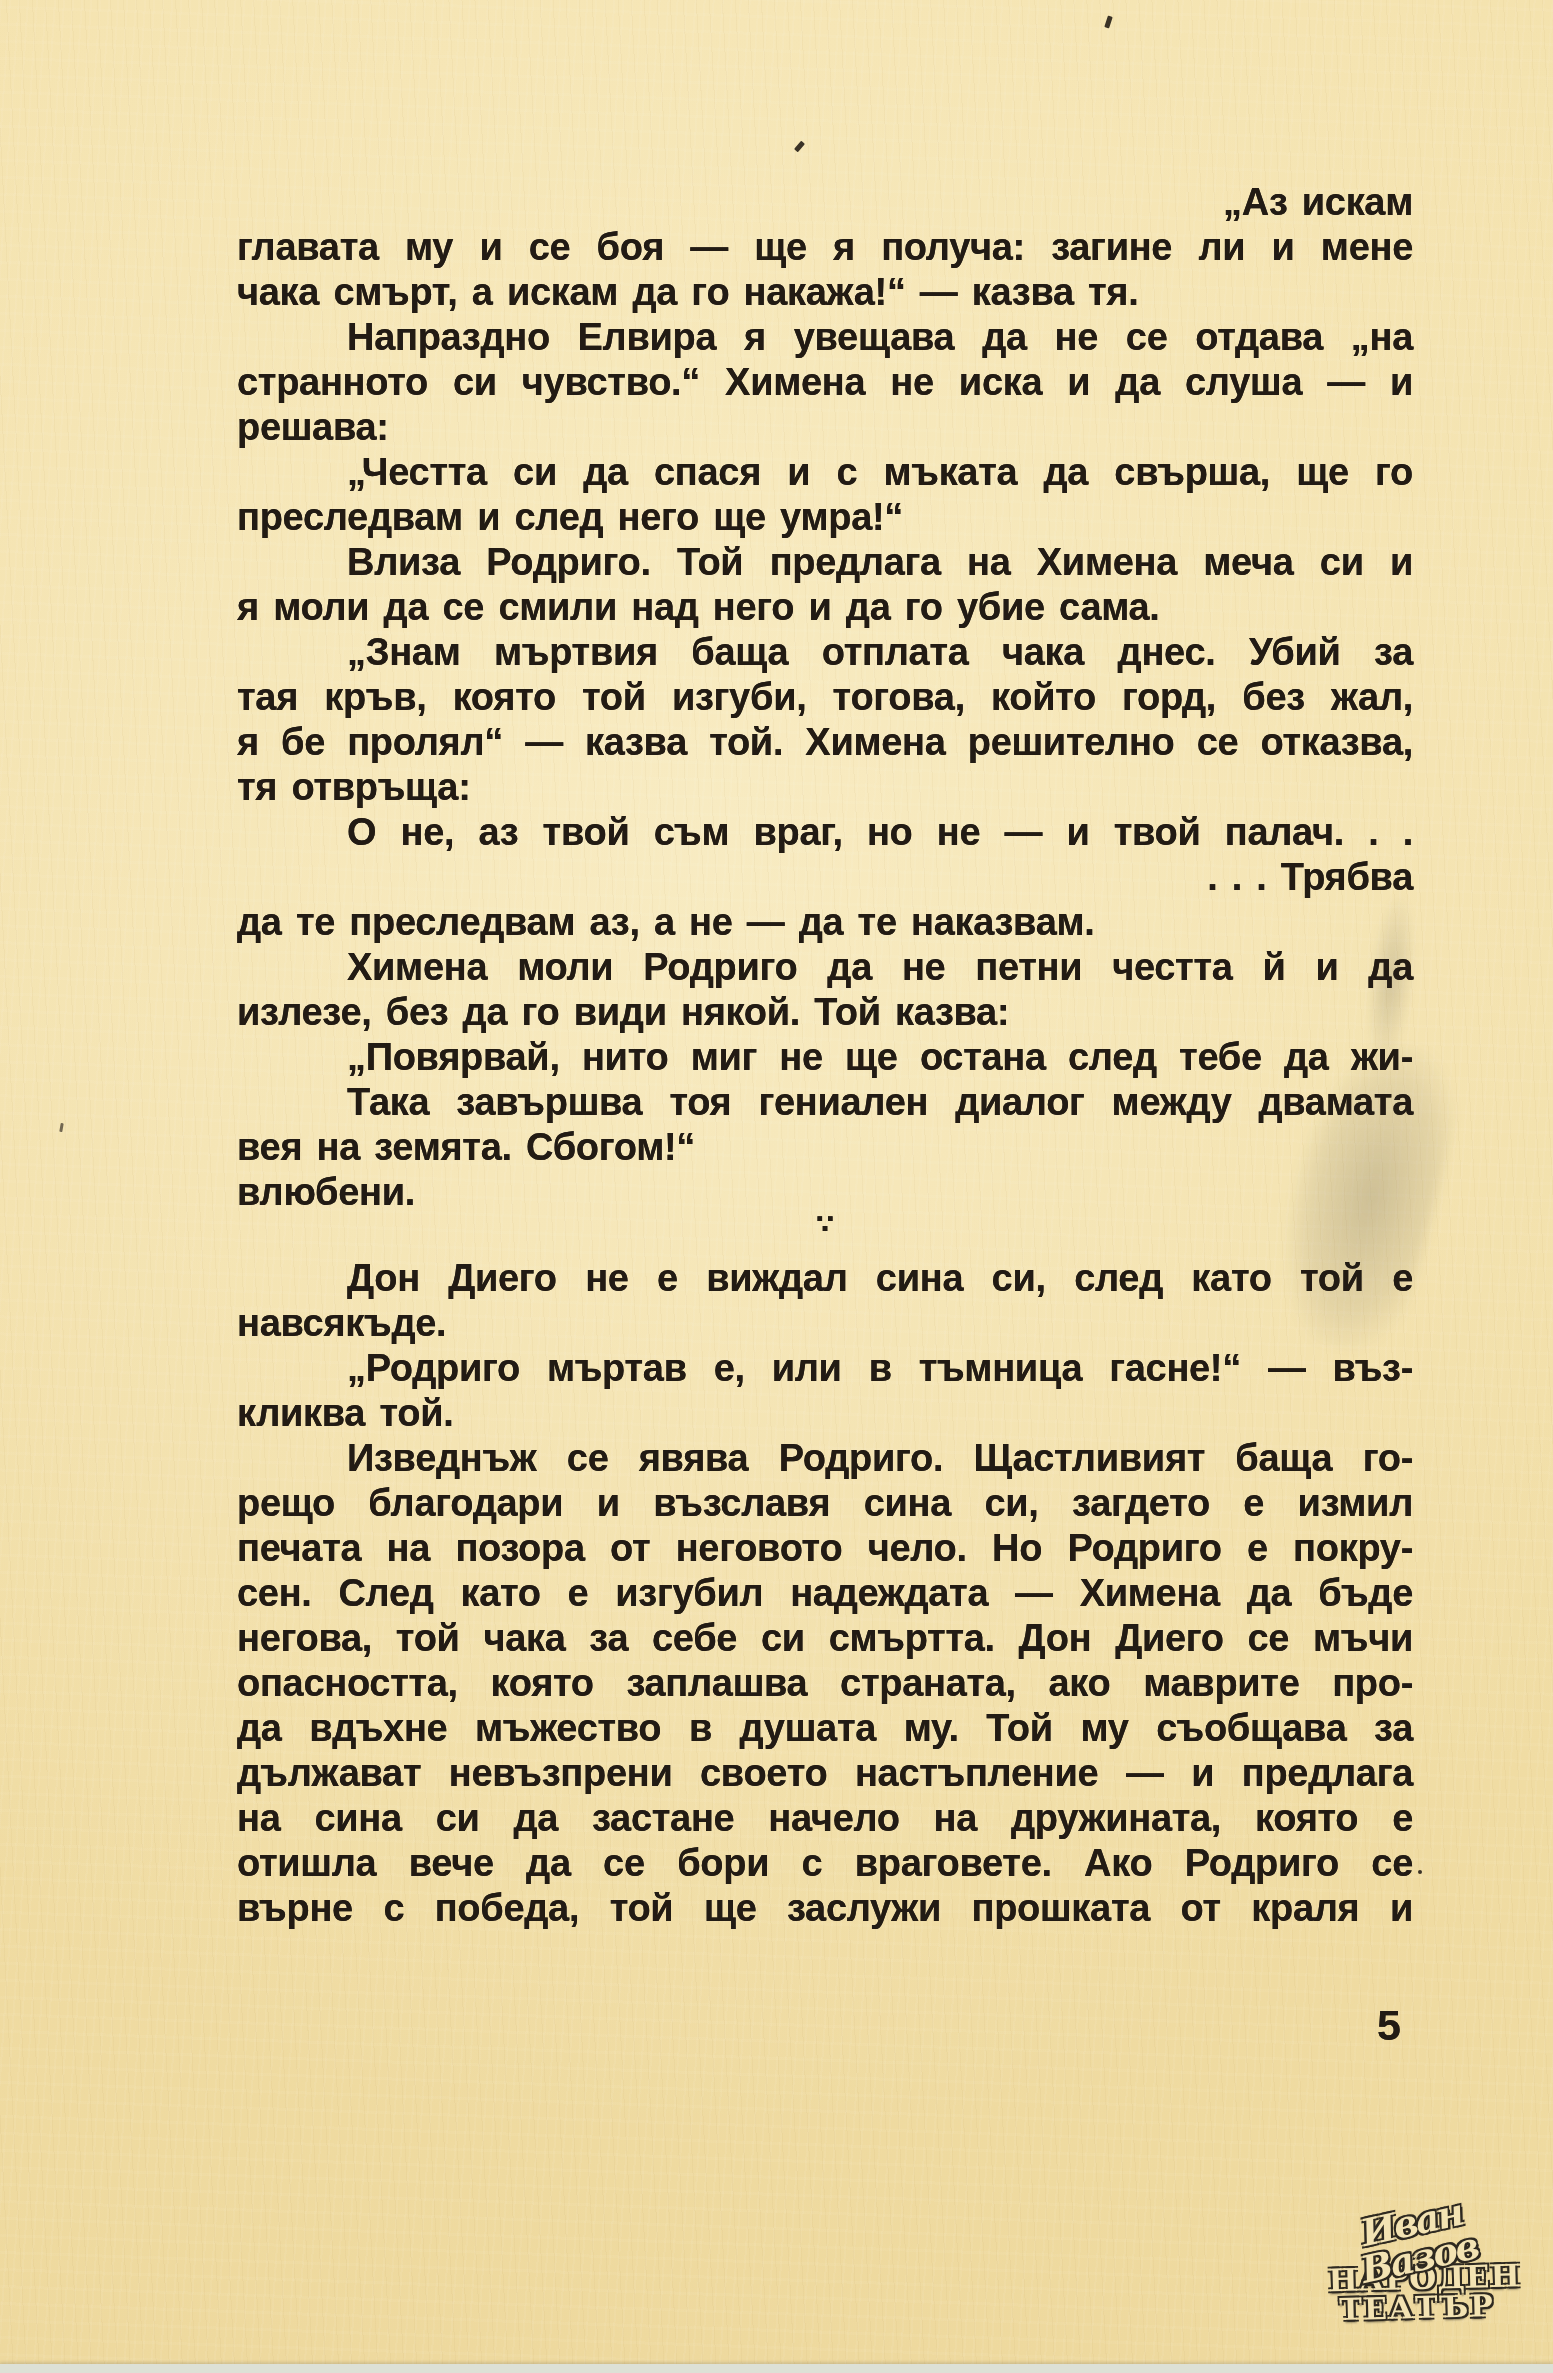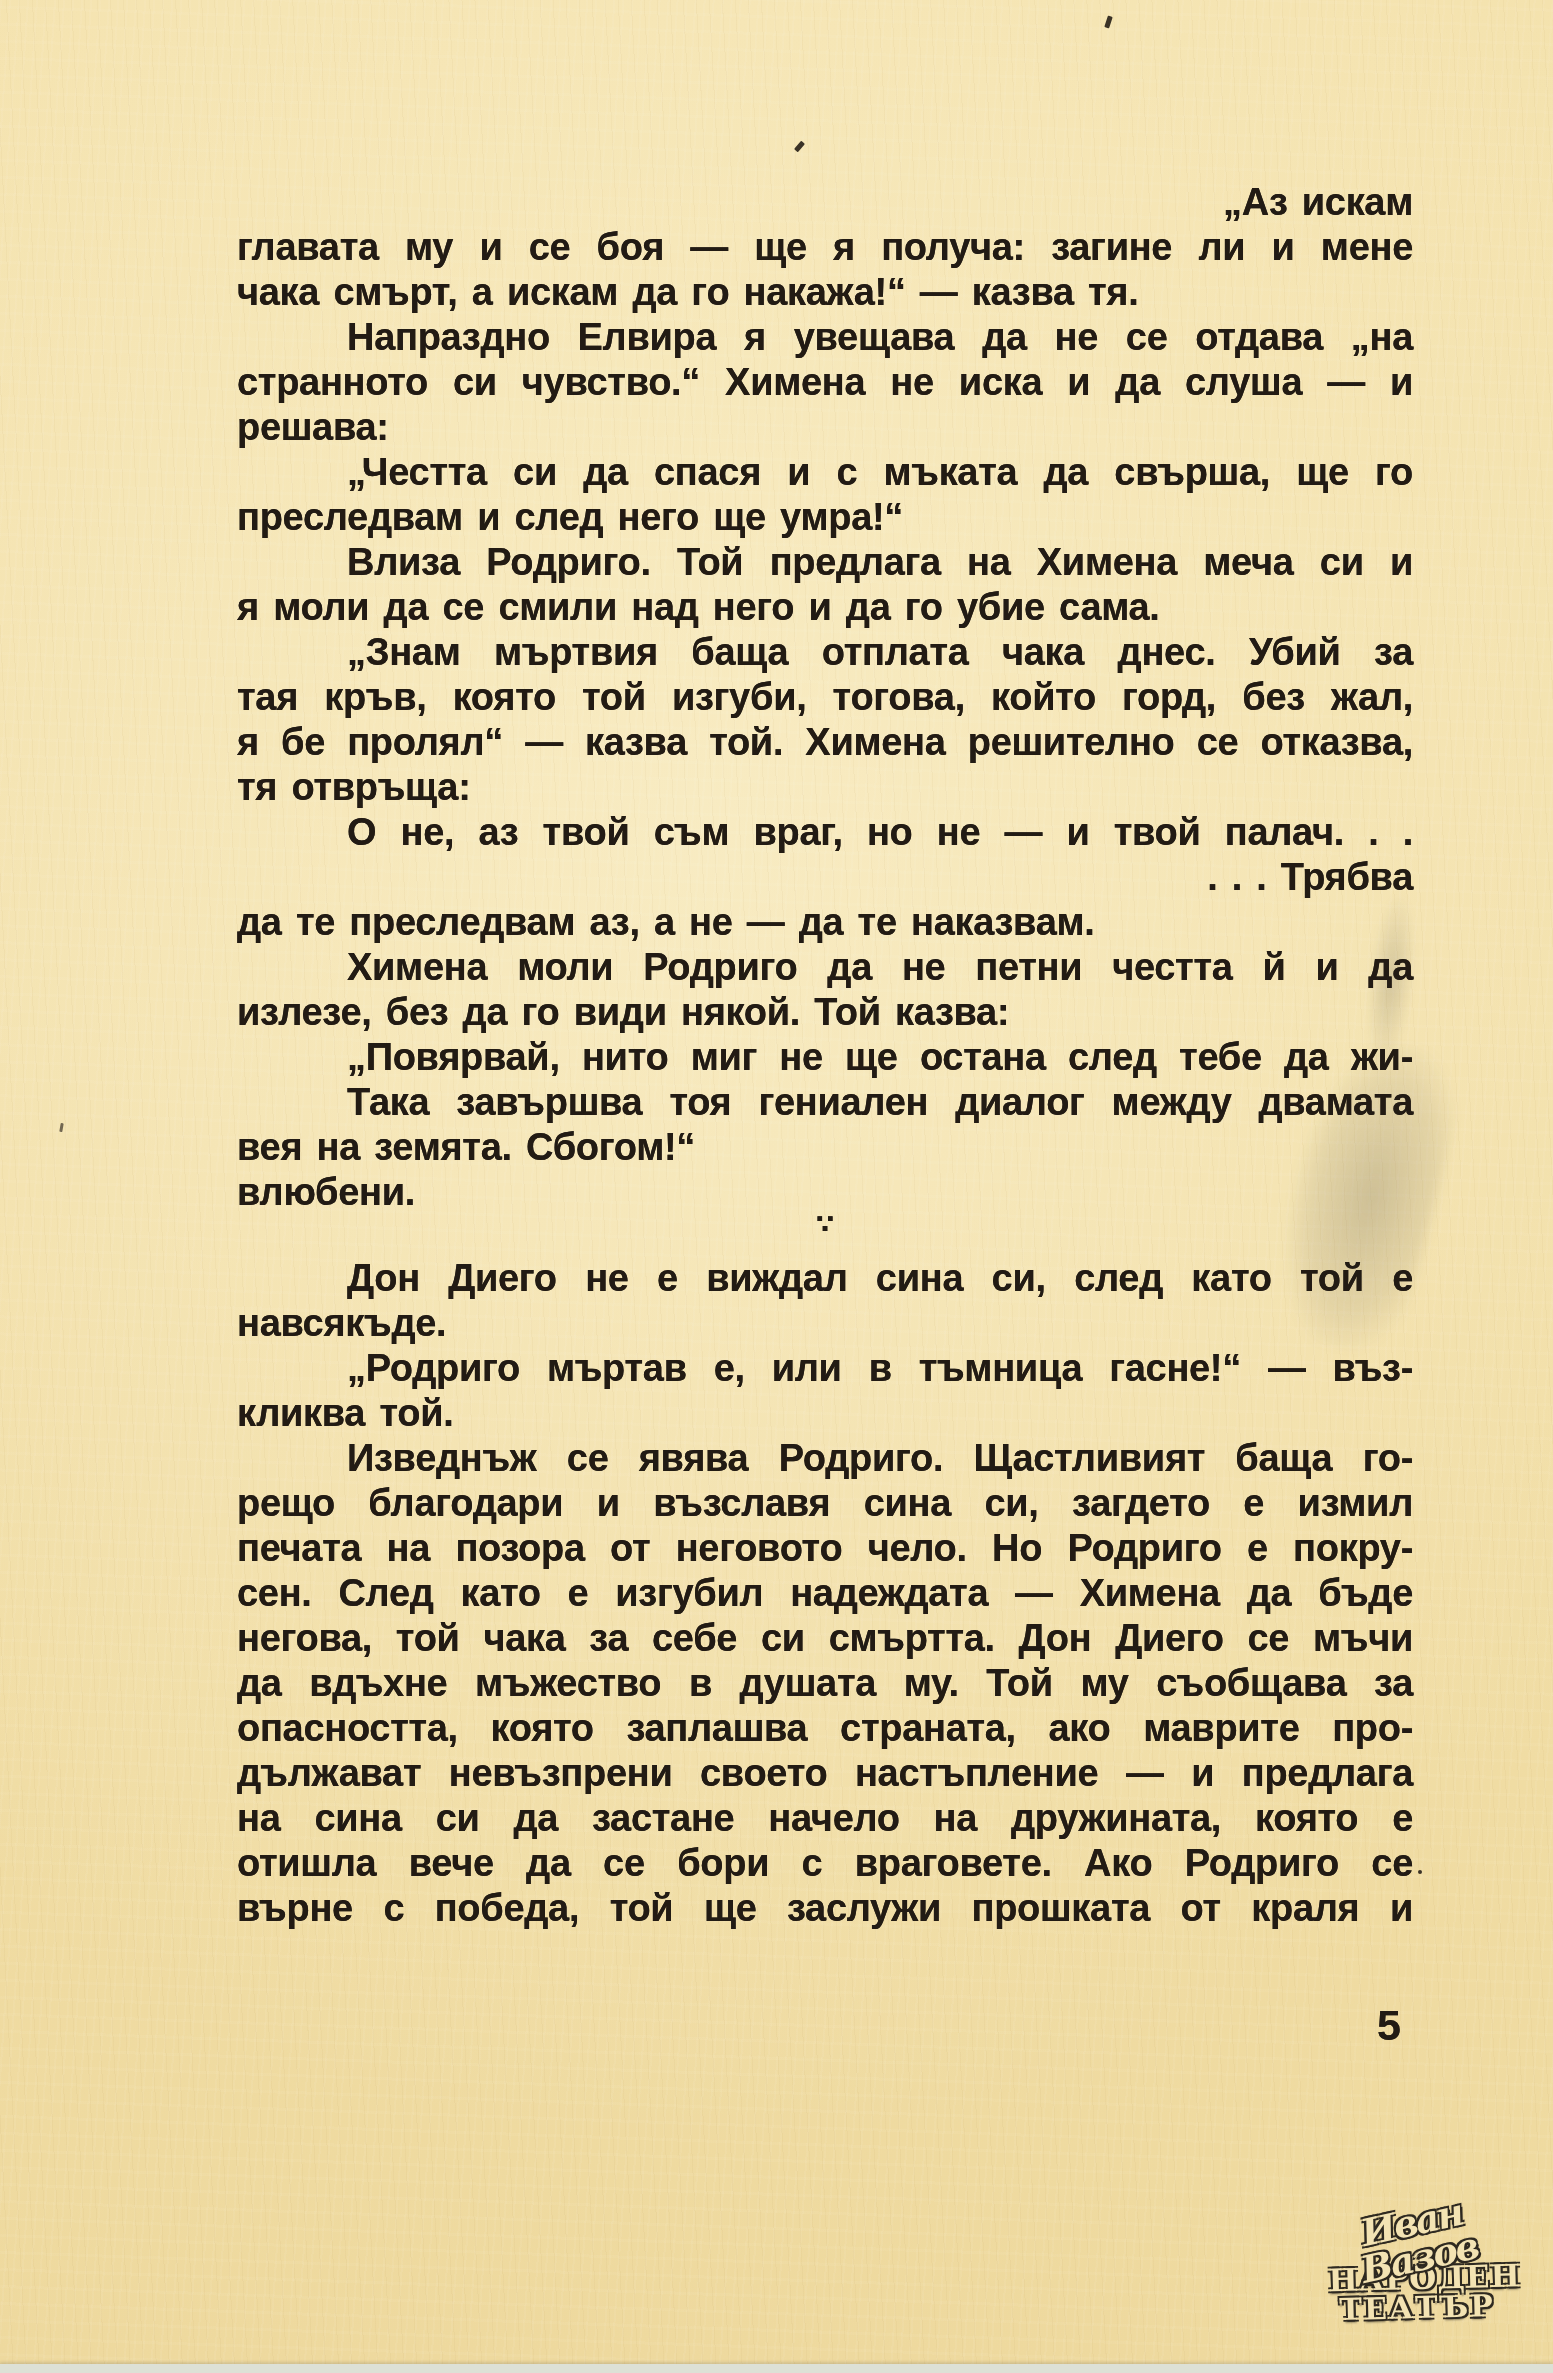--- a/index.html
+++ b/index.html
@@ -186,22 +186,22 @@
     </div>
     <div class="line justify indent">Дон Диего не е виждал сина си, след като той е</div>
     <div class="line left">навсякъде.</div>
     <div class="line justify indent">„Родриго мъртав е, или в тъмница гасне!“ — въз-</div>
     <div class="line left">кликва той.</div>
     <div class="line justify indent">Изведнъж се явява Родриго. Щастливият баща го-</div>
     <div class="line justify">рещо благодари и възславя сина си, загдето е измил</div>
     <div class="line justify">печата на позора от неговото чело. Но Родриго е покру-</div>
     <div class="line justify">сен. След като е изгубил надеждата — Химена да бъде</div>
     <div class="line justify">негова, той чака за себе си смъртта. Дон Диего се мъчи</div>
+    <div class="line justify">опасността, която заплашва страната, ако маврите про-</div>
     <div class="line justify">да вдъхне мъжество в душата му. Той му съобщава за</div>
-    <div class="line justify">опасността, която заплашва страната, ако маврите про-</div>
     <div class="line justify">дължават невъзпрени своето настъпление — и предлага</div>
     <div class="line justify">на сина си да застане начело на дружината, която е</div>
     <div class="line justify">отишла вече да се бори с враговете. Ако Родриго се</div>
     <div class="line justify">върне с победа, той ще заслужи прошката от краля и</div>
   </div>
 
 <div class="page-number">5</div>
 
 <div class="stamp">
   <div class="stamp-script">Иван Вазов</div>

